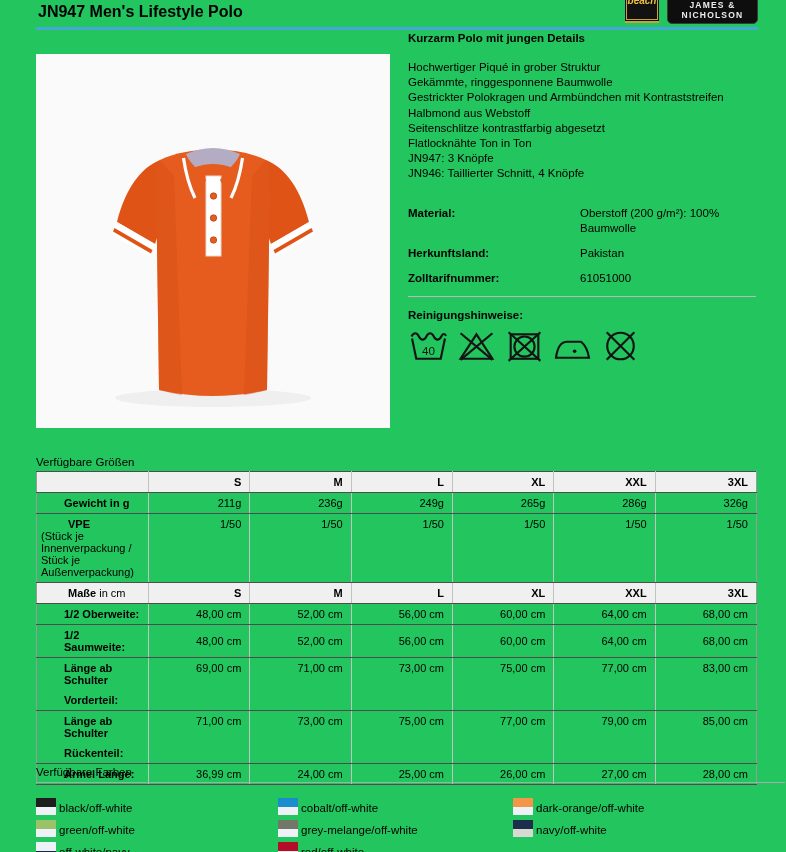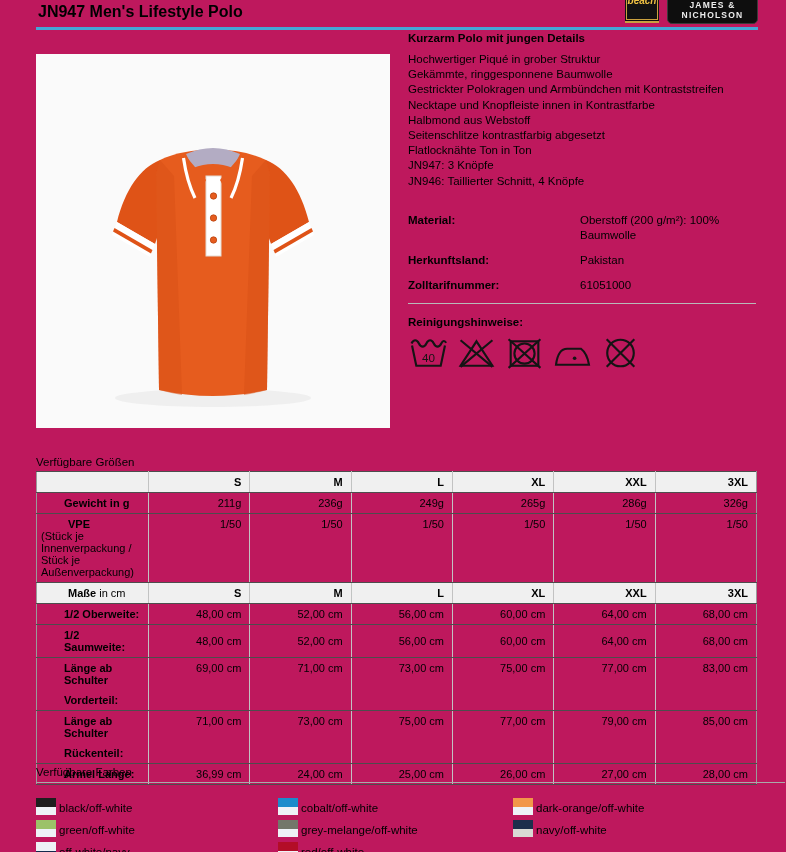--- a/index.html
+++ b/index.html
@@ -1,18 +1,18 @@
 <!DOCTYPE html>
 <html><head>
 <meta charset="utf-8">
 <style>
   * { margin:0; padding:0; box-sizing:border-box; }
   html,body { background:#fff; }
   .page {
-    position:relative; width:786px; height:852px; background:#be185d;
+    position:relative; width:786px; height:852px; background:#22c55e;
     overflow:hidden; font-family:"Liberation Sans", sans-serif; color:#000;
   }
   
   .page-title { position:absolute; left:38px; top:3px; font-size:16px; font-weight:bold; }
   .header-rule { position:absolute; left:36px; top:27px; width:722px; height:3px; background:#45a7d6; }
   .logo-mb {
     position:absolute; left:625px; top:-8px; width:34px; height:31px;
     background:#121212; border-bottom:2px solid #caa13f;
     display:flex; flex-direction:column; align-items:center; justify-content:flex-end;
     padding-bottom:1px;
@@ -27,21 +27,21 @@
     background:#0e0e0e; border-radius:5px; border:1px solid #3a3a3a;
     display:flex; flex-direction:column; align-items:center; justify-content:flex-end;
     padding-bottom:3px;
   }
   .logo-jn span { color:#ececec; font-size:8.5px; font-weight:bold; letter-spacing:1.2px; line-height:9.5px; white-space:nowrap; }
   
   .product-image { position:absolute; left:36px; top:54px; width:354px; height:374px; background:#fafafa; }
   .product-image svg { display:block; width:100%; height:100%; }
   
   .right-col { position:absolute; left:408px; top:32px; width:348px; font-size:11.5px; }
-  .desc-heading { font-weight:bold; margin-bottom:8px; }
+  .desc-heading { font-weight:bold; margin-bottom:16px; }
   .desc-line { line-height:15.2px; }
   .details { margin-top:24px; }
   .detail-row { display:grid; grid-template-columns:172px 1fr; margin-bottom:10px; }
   .detail-label { font-weight:bold; line-height:15px; }
   .detail-value { line-height:15px; }
   .right-divider { border:none; border-top:1px solid #b9b9b9; margin-top:9px; }
   .care-heading { font-weight:bold; margin-top:12px; }
   .care-icons { display:flex; gap:7px; margin-top:8px; }
   .care-icons svg { width:41px; height:34px; }
   
@@ -119,21 +119,20 @@
       <path d="M206.5 104 Q203 128 195 144" fill="none" stroke="#ffffff" stroke-width="3.2"></path>
     </svg>
   </div>
 
   <div class="right-col">
     <div class="desc-heading">Kurzarm Polo mit jungen Details</div>
     <div>
       <div class="desc-line">Hochwertiger Piqué in grober Struktur</div>
       <div class="desc-line">Gekämmte, ringgesponnene Baumwolle</div>
       <div class="desc-line">Gestrickter Polokragen und Armbündchen mit Kontraststreifen</div>
-      <div class="desc-line">Necktape und Knopfleiste innen in Kontrastfarbe</div>
       <div class="desc-line">Halbmond aus Webstoff</div>
       <div class="desc-line">Seitenschlitze kontrastfarbig abgesetzt</div>
       <div class="desc-line">Flatlocknähte Ton in Ton</div>
       <div class="desc-line">JN947: 3 Knöpfe</div>
       <div class="desc-line">JN946: Taillierter Schnitt, 4 Knöpfe</div>
     </div>
 
     <div class="details">
       <div class="detail-row">
         <div class="detail-label">Material:</div>

